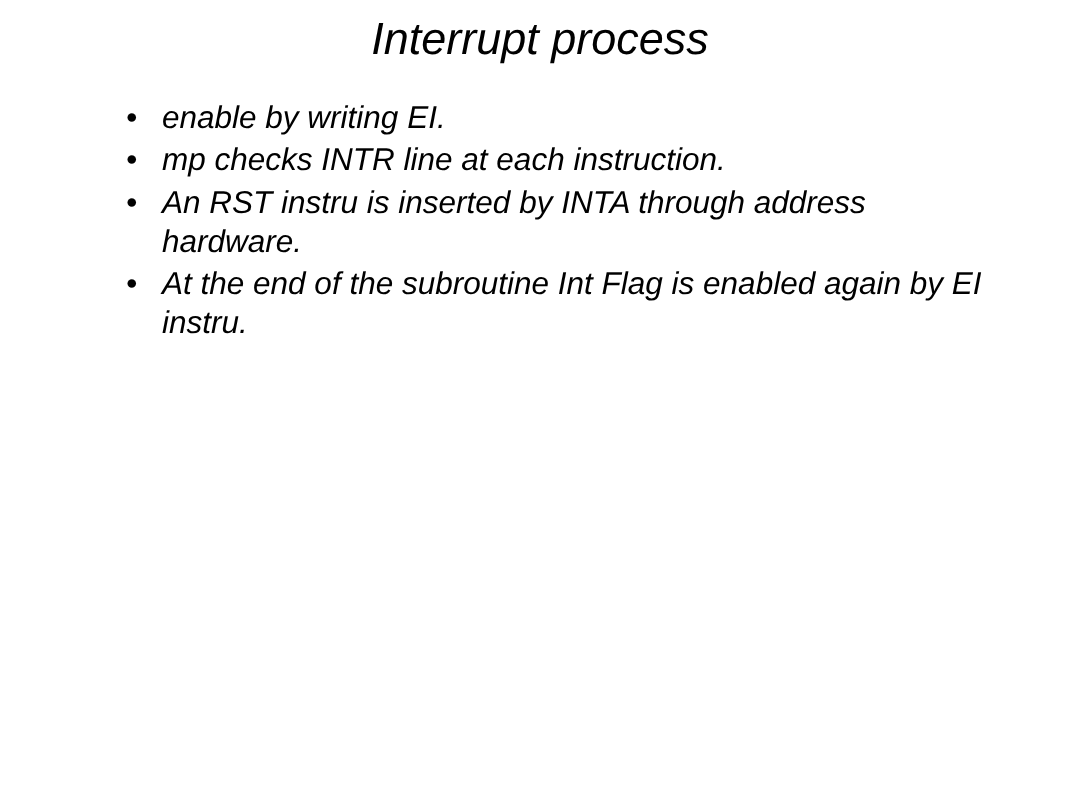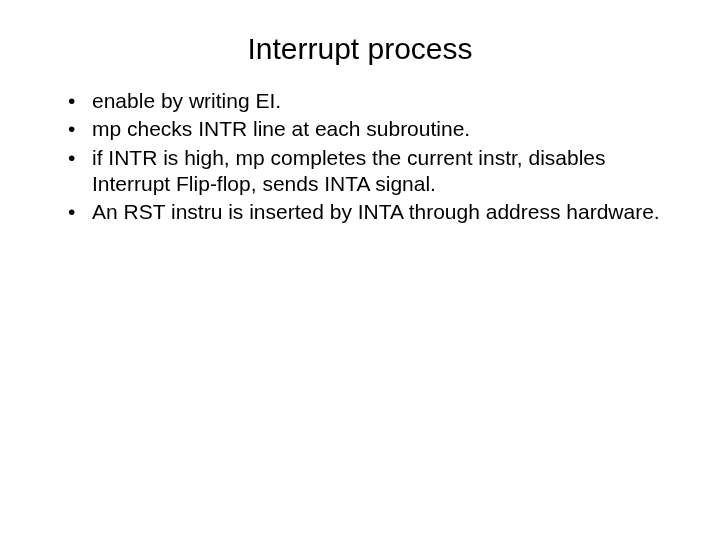--- a/index.html
+++ b/index.html
@@ -8,31 +8,32 @@
     width: 720px;
     height: 540px;
     background: #ffffff;
     font-family: Arial, Helvetica, sans-serif;
     color: #000000;
   }
   .slide {
     box-sizing: border-box;
     width: 720px;
     height: 415px;
-    padding: 32px 48px 0 48px;
+    padding: 10px 48px 0 48px;
+    font-style: italic;
   }
   .title {
     text-align: center;
     font-size: 30px;
     font-weight: 400;
     margin: 0 0 22px 0;
   }
   ul.bullets {
     list-style: none;
-    margin: 0;
+    margin: 16px;
     padding: 0 0 0 20px;
   }
   ul.bullets li {
     position: relative;
     font-size: 21px;
     line-height: 1.25;
     padding-left: 24px;
     margin-bottom: 2px;
   }
   ul.bullets li::before {
@@ -43,17 +44,17 @@
     font-size: 21px;
   }
 </style>
 </head>
 <body>
 
 <div class="slide">
   <h1 class="title">Interrupt process</h1>
   <ul class="bullets">
     <li>enable by writing EI.</li>
-    <li>mp checks INTR line at each subroutine.</li>
-    <li>if INTR is high, mp completes the current instr, disables Interrupt Flip-flop, sends INTA signal.</li>
+    <li>mp checks INTR line at each instruction.</li>
     <li>An RST instru is inserted by INTA through address hardware.</li>
+    <li>At the end of the subroutine Int Flag is enabled again by EI instru.</li>
   </ul>
 </div>
 
 </body></html>

